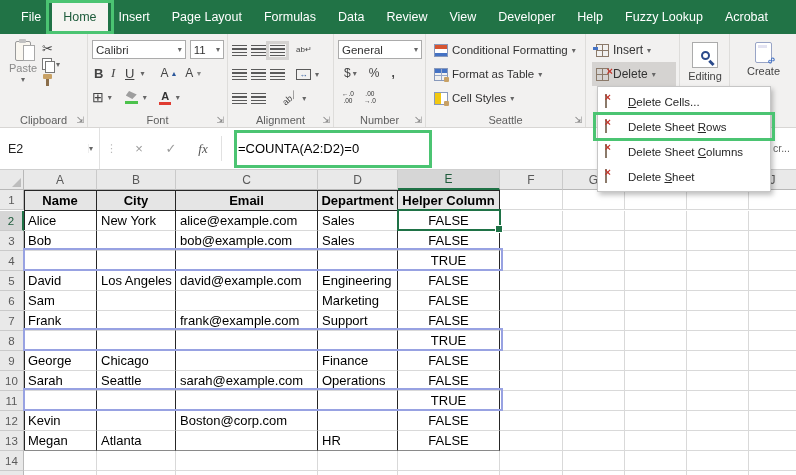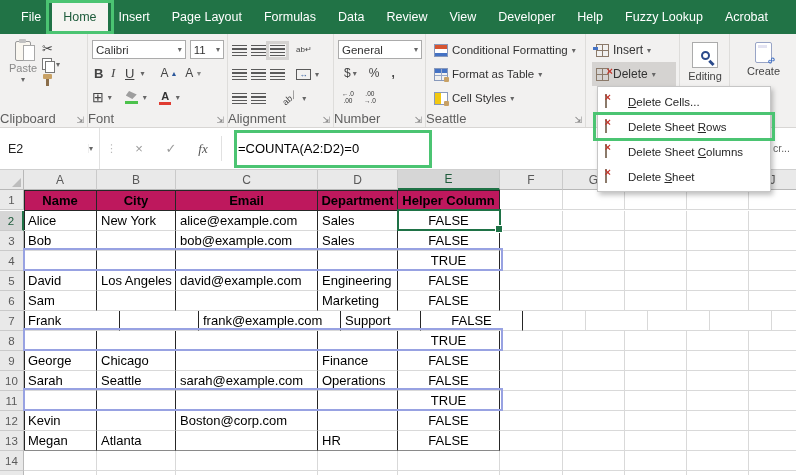--- a/index.html
+++ b/index.html
@@ -8,21 +8,21 @@
 
   
   .tabbar { position:absolute; left:0; top:0; width:796px; height:34px; background:#217346; display:flex; align-items:center; padding-left:10px; }
   .tab { position:relative; color:#fff; font-size:12.5px; padding:8px 11px; white-space:nowrap; display:flex; align-items:center; gap:5px; }
   .tab.active { background:#F5F4F1; color:#1E5C3C; }
   .anno { position:absolute; border:3px solid #4BC472; pointer-events:none; z-index:200; }
 
   
   .ribbon { position:absolute; left:0; top:34px; width:796px; height:94px; background:#F2F1F0; border-bottom:1px solid #D8D6D4; display:flex; }
   .rgroup { position:relative; height:100%; border-right:1px solid #DEDDDB; padding:4px 3px 16px 4px; }
-  .glabel { position:absolute; bottom:1px; left:0; right:0; font-size:13px; color:#5E5E5E; }
+  .glabel { position:absolute; bottom:1px; left:0; right:0; text-align:center; font-size:11px; color:#5E5E5E; }
   .launcher { position:absolute; right:3px; bottom:2px; font-size:9px; color:#777; }
   .rrow { display:flex; align-items:center; gap:4px; height:24px; }
   .ctl { display:flex; align-items:center; gap:2px; color:#444; font-size:12px; padding:1px 2px; }
   .dd { font-size:8px; color:#666; }
   .combo { background:#fff; border:1px solid #ABABAB; height:19px; display:flex; align-items:center; justify-content:space-between; font-size:11.5px; color:#333; padding:0 3px; }
 
   
   .paste-btn { width:38px; display:flex; flex-direction:column; align-items:center; color:#8a8a8a; font-size:11px; gap:1px; padding-top:3px; }
   .clip-icon { position:relative; width:16px; height:20px; border:1.5px solid #9a9a9a; border-radius:2px; background:#FaF7F0; }
   .clip-icon::before { content:''; position:absolute; left:3px; top:-3px; width:7px; height:4px; background:#c2c2c2; border-radius:1px; }
@@ -105,21 +105,21 @@
   .srow { display:flex; }
   .corner { width:24px; height:20px; background:#E9E9E9; border-right:1px solid #B8B8B8; border-bottom:1px solid #B8B8B8; position:relative; flex:none; }
   .corner::after { content:''; position:absolute; right:2px; bottom:2px; border-style:solid; border-width:0 0 9px 9px; border-color:transparent transparent #BDBDBD transparent; }
   .colhdr { height:20px; background:#E9E9E9; border-right:1px solid #CACACA; border-bottom:1px solid #B8B8B8; font-size:12px; color:#5A5A5A; display:flex; align-items:center; justify-content:center; flex:none; }
   .colhdr.sel { background:#D6D6D6; border-bottom:2px solid #1F7246; color:#1F5C3C; }
   .rowhdr { width:24px; height:20px; background:#E9E9E9; border-right:1px solid #B8B8B8; border-bottom:1px solid #CACACA; font-size:11.5px; color:#5A5A5A; display:flex; align-items:center; justify-content:center; flex:none; }
   .rowhdr.sel { background:#D6D6D6; border-right:2px solid #1F7246; color:#1F5C3C; }
   .cell { height:20px; border-right:1px solid #D9D9D9; border-bottom:1px solid #D9D9D9; font-size:13px; color:#000; display:flex; align-items:center; padding:0 4px; white-space:nowrap; overflow:hidden; flex:none; }
   .cell.tbl { border-right-color:#262626; }
   .cell.tbl-first { box-shadow:inset 1px 0 0 #262626; }
-  .cell.hdrcell { background:#be185d; font-weight:bold; justify-content:center; border-bottom-color:#262626; box-shadow:inset 1px 0 0 #262626, inset 0 1px 0 #262626; padding:10px 2px; }
+  .cell.hdrcell { background:#e5e5e5; font-weight:bold; justify-content:center; border-bottom-color:#262626; box-shadow:inset 1px 0 0 #262626, inset 0 1px 0 #262626; padding:10px 2px; }
   .cell.hdrcell:not(.first) { box-shadow:inset 0 1px 0 #262626; }
   .cell.center { justify-content:center; }
   .cell.tbl-bottom { border-bottom-color:#8a8a8a; }
   .sel-overlay { position:absolute; border:2px solid #1F7246; z-index:6; pointer-events:none; }
   .sel-overlay::after { content:''; position:absolute; right:-4px; bottom:-4px; width:6px; height:6px; background:#1F7246; border:1px solid #fff; }
   .blue-box { position:absolute; border:2px solid #98A2E2; z-index:5; pointer-events:none; }
 </style>
 </head>
 <body>
 
@@ -465,21 +465,21 @@
         <div class="cell tbl" style="width: 80px;">Marketing</div>
         <div class="cell tbl center" style="width: 102px;">FALSE</div>
         <div class="cell" style="width: 63px;"></div>
         <div class="cell" style="width: 62px;"></div>
         <div class="cell" style="width: 62px;"></div>
         <div class="cell" style="width: 62px;"></div>
         <div class="cell" style="width: 48px;"></div>
       </div>
       <div class="srow">
         <div class="rowhdr">7</div>
-        <div class="cell tbl tbl-first" style="width: 96px;">Frank</div>
+        <div class="cell tbl tbl-first" style="width: 73px;">Frank</div>
         <div class="cell tbl" style="width: 79px;"></div>
         <div class="cell tbl" style="width: 142px;">frank@example.com</div>
         <div class="cell tbl" style="width: 80px;">Support</div>
         <div class="cell tbl center" style="width: 102px;">FALSE</div>
         <div class="cell" style="width: 63px;"></div>
         <div class="cell" style="width: 62px;"></div>
         <div class="cell" style="width: 62px;"></div>
         <div class="cell" style="width: 62px;"></div>
         <div class="cell" style="width: 48px;"></div>
       </div>

